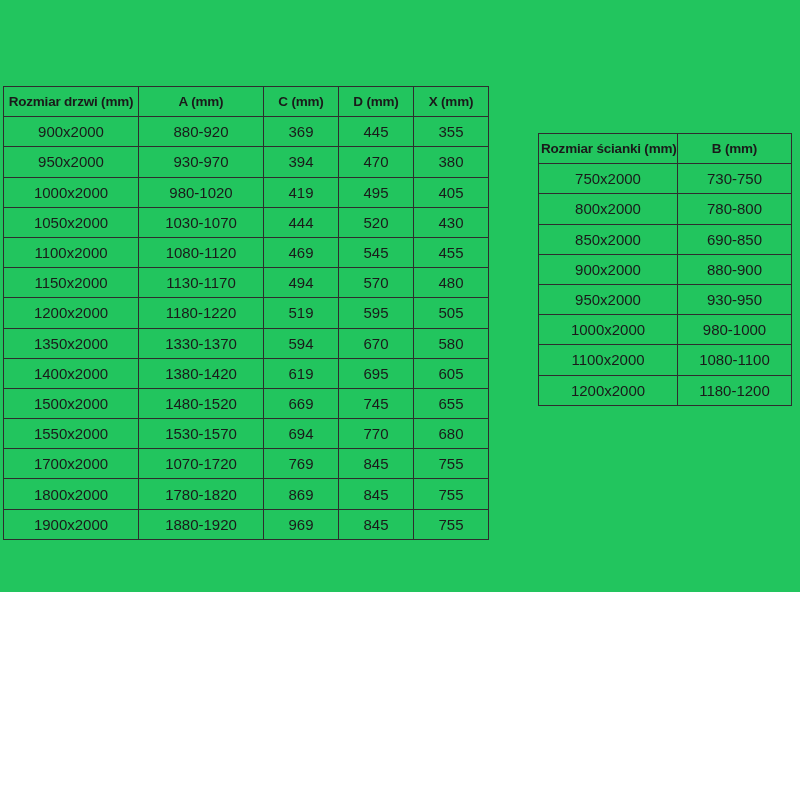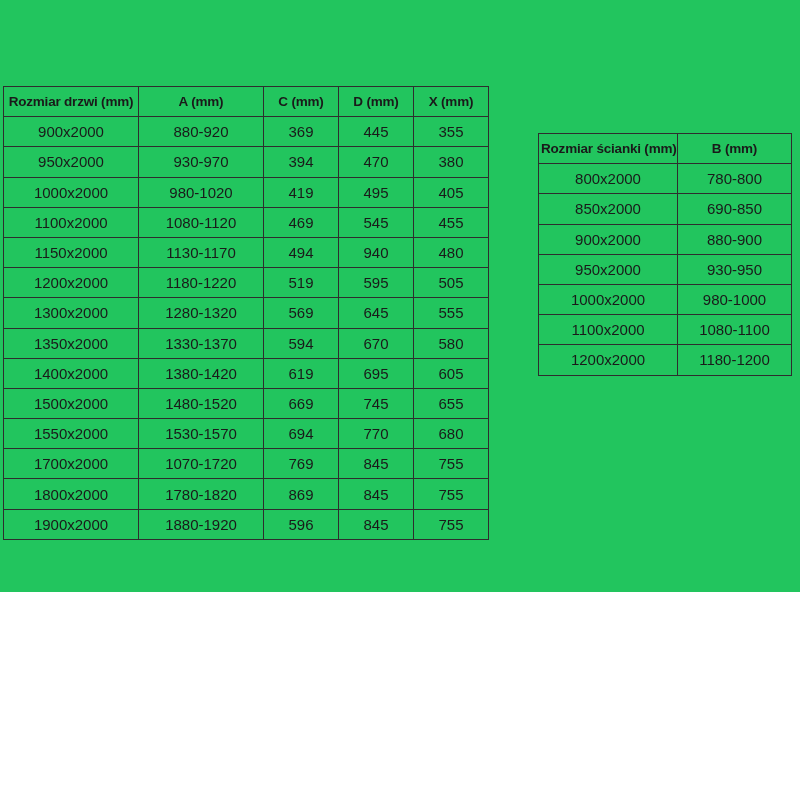--- a/index.html
+++ b/index.html
@@ -74,48 +74,48 @@
           <td>380</td>
         </tr>
         <tr>
           <td>1000x2000</td>
           <td>980-1020</td>
           <td>419</td>
           <td>495</td>
           <td>405</td>
         </tr>
         <tr>
+          <td>1050x2000</td>
+          <td>1030-1070</td>
+          <td>444</td>
+          <td>520</td>
+          <td>430</td>
+        </tr>
+        <tr>
           <td>1100x2000</td>
           <td>1080-1120</td>
           <td>469</td>
           <td>545</td>
           <td>455</td>
         </tr>
         <tr>
           <td>1150x2000</td>
           <td>1130-1170</td>
           <td>494</td>
-          <td>940</td>
+          <td>570</td>
           <td>480</td>
         </tr>
         <tr>
           <td>1200x2000</td>
           <td>1180-1220</td>
           <td>519</td>
           <td>595</td>
           <td>505</td>
         </tr>
         <tr>
-          <td>1300x2000</td>
-          <td>1280-1320</td>
-          <td>569</td>
-          <td>645</td>
-          <td>555</td>
-        </tr>
-        <tr>
           <td>1350x2000</td>
           <td>1330-1370</td>
           <td>594</td>
           <td>670</td>
           <td>580</td>
         </tr>
         <tr>
           <td>1400x2000</td>
           <td>1380-1420</td>
           <td>619</td>
@@ -146,40 +146,44 @@
         <tr>
           <td>1800x2000</td>
           <td>1780-1820</td>
           <td>869</td>
           <td>845</td>
           <td>755</td>
         </tr>
         <tr>
           <td>1900x2000</td>
           <td>1880-1920</td>
-          <td>596</td>
+          <td>969</td>
           <td>845</td>
           <td>755</td>
         </tr>
       </tbody>
     </table>
 
   <table class="spec-table" id="wall-table">
     <colgroup>
       <col style="width:139px">
       <col style="width:114px">
     </colgroup>
   <thead>
         <tr>
           <th>Rozmiar ścianki (mm)</th>
           <th>B (mm)</th>
         </tr>
       </thead>
       <tbody>
         <tr>
+          <td>750x2000</td>
+          <td>730-750</td>
+        </tr>
+        <tr>
           <td>800x2000</td>
           <td>780-800</td>
         </tr>
         <tr>
           <td>850x2000</td>
           <td>690-850</td>
         </tr>
         <tr>
           <td>900x2000</td>
           <td>880-900</td>

